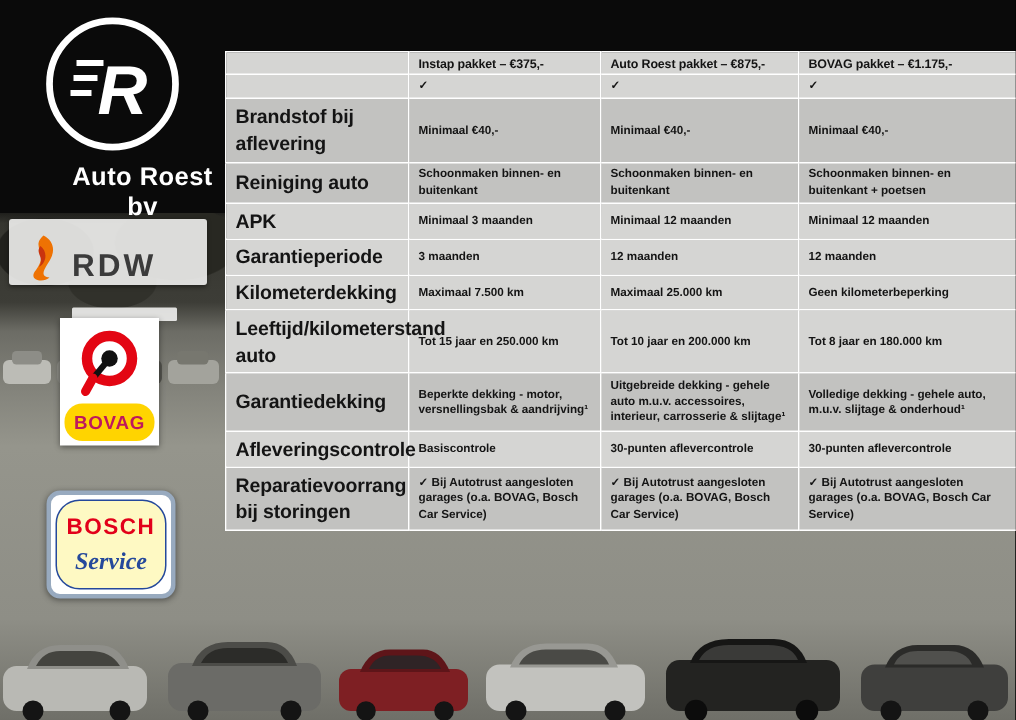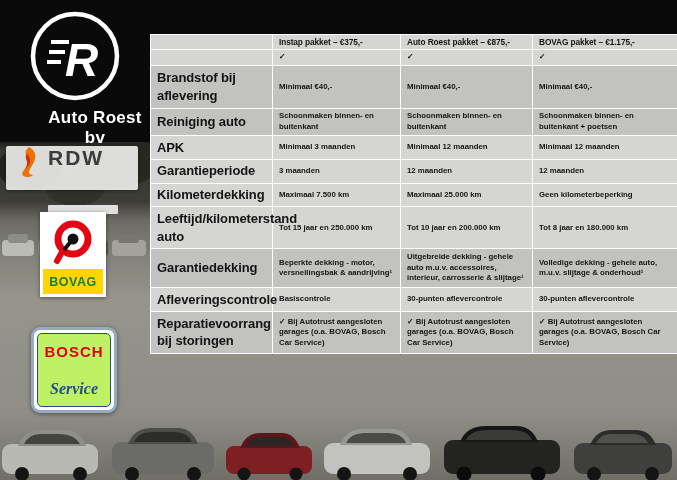--- a/index.html
+++ b/index.html
@@ -38,48 +38,48 @@
   .logo-block { position:absolute; left:25px; top:6px; width:100px; height:100px; }
   .company-name {
     position:absolute; left:0; top:108px; width:150px;
     color:#fff; font-size:17px; font-weight:700; text-align:center; letter-spacing:0.3px;padding-left:40px;
   }
 
   
   .rdw-badge {
     position:absolute; left:6px; top:146px; width:132px; height:44px; z-index:3;
     background:rgba(252,252,250,0.85); border-radius:2px;
-    display:flex; align-items:flex-start; gap:7px; padding-left:9px;
+    display:flex; align-items:flex-end; gap:7px; padding-left:9px;
     box-shadow:0 1px 3px rgba(0,0,0,0.4);
   }
   .rdw-text { font-size:21px; font-weight:700; color:#3b3b3b; letter-spacing:2px; }
 
   .bovag-badge {
     position:absolute; left:40px; top:212px; width:66px; z-index:3;
     background:#fff; padding:3px; box-shadow:0 1px 4px rgba(0,0,0,0.45);
   }
   .bovag-emblem { width:60px; height:54px; display:flex; align-items:center; justify-content:center; background:#fff; }
   .bovag-bar {
-    background:var(--bovag-yellow,#ffd400); color:#15803d; text-align:center;
-    font-size:12.5px; font-weight:800; letter-spacing:0.5px; padding:6px 0 5px 0;
+    background:var(--bovag-yellow,#ffd400); color:#be185d; text-align:center;
+    font-size:12.5px; font-weight:800; letter-spacing:0.5px; padding:6px 0 5px 0;border-radius:12px;
   }
 
   .bosch-badge {
     position:absolute; left:31px; top:327px; width:86px; z-index:3;
     background:#fff; border:3px solid #98aabf; border-radius:9px; padding:3px;
     box-shadow:0 1px 4px rgba(0,0,0,0.45);
   }
   .bosch-inner {
-    border:1.5px solid var(--bosch-blue,#25499b); border-radius:5px;
-    padding:9px 4px 8px 4px; text-align:center; background:#bef264;
+    border:1.5px solid var(--bosch-blue,#25499b); border-radius:16px;
+    padding:9px 4px 8px 4px; text-align:center; background:#fef9c3;
   }
   .bosch-word { color:var(--bosch-red,#e2001a); font-size:15px; font-weight:800; letter-spacing:1px; }
   .bosch-service {
     color:var(--bosch-blue,#25499b); font-family:"Liberation Serif", serif;
-    font-style:italic; font-weight:700; font-size:16px; margin-top:20px;
+    font-style:italic; font-weight:700; font-size:16px; margin-top:6px;
   }
 
   
   .table-wrap { position:absolute; left:150px; top:34px; width:527px; height:320px; z-index:4; }
   table { width:100%; height:100%; border-collapse:collapse; table-layout:fixed; }
   col.c-label { width:122px; }
   col.c1 { width:128px; }
   col.c2 { width:132px; }
   col.c3 { width:145px; }
   th, td {

